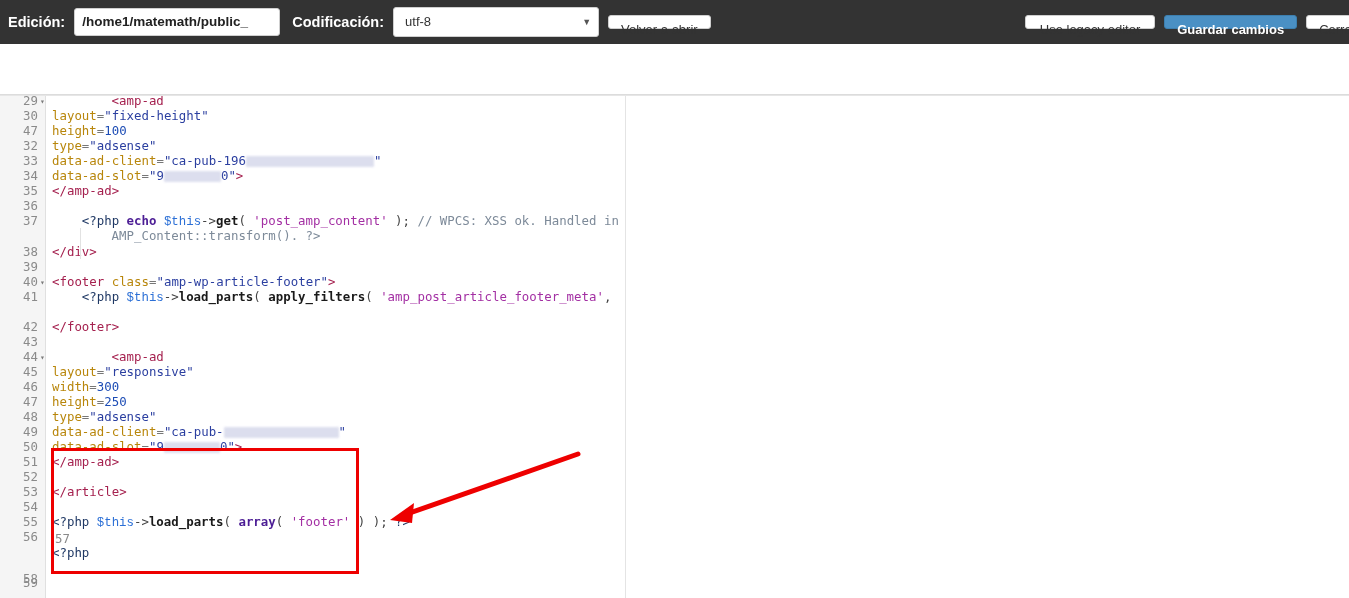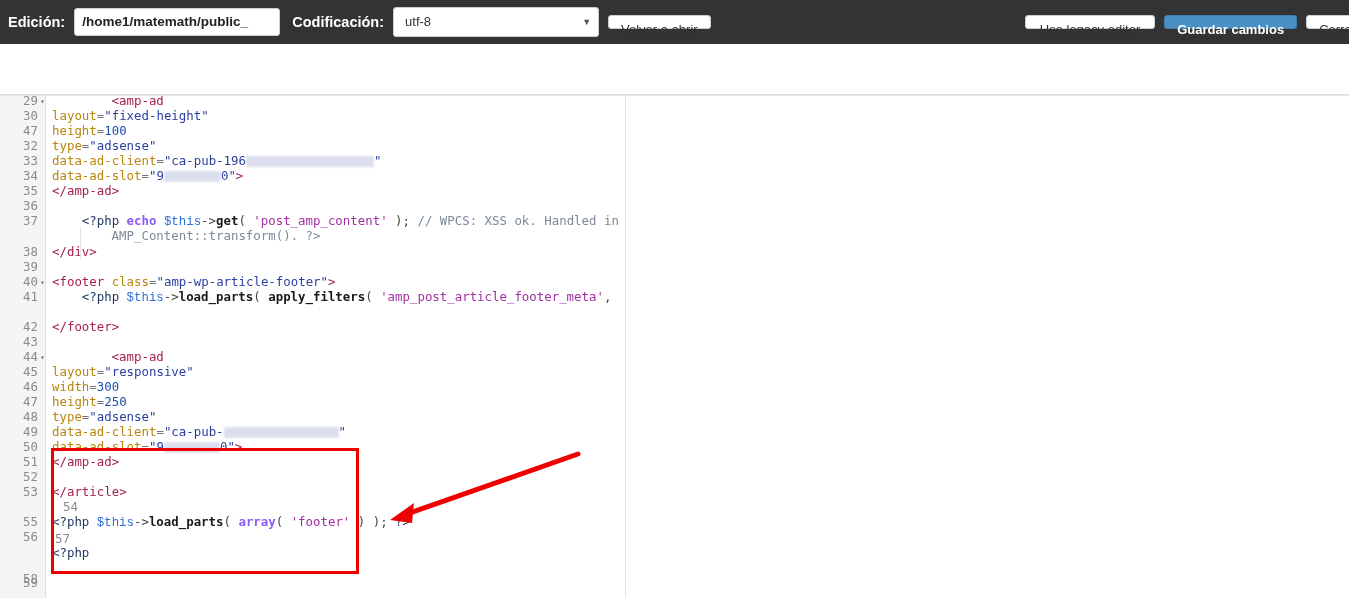--- a/index.html
+++ b/index.html
@@ -123,21 +123,21 @@
     position:absolute;left:625px;top:0;width:1px;height:503px;background:#e4e4e4;
   }
 
   
   .t-tag{color:#a5214f;}
   .t-attr{color:#b8860b;}
   .t-op{color:#777;}
   .t-str{color:#2b3fa0;}
   .t-num{color:#1c4cb5;}
   .t-php{color:#1f3864;}
-  .t-kw{color:#8b5cf6;font-weight:bold;}
+  .t-kw{color:#4c1d95;font-weight:bold;}
   .t-var{color:#2b6fd6;font-family:Liberation Mono, monospace;}
   .t-fn{color:#1a1a1a;font-weight:bold;}
   .t-pstr{color:#a32fa3;}
   .t-com{color:#7d8a99;}
   .t-pun{color:#444;}
   .t-plain{color:#333;}
   .redact{
     display:inline-block;background:#d7d9ec;border-radius:1px;
     vertical-align:middle;opacity:.85;filter:blur(1.2px);
     height:11px;
@@ -245,21 +245,21 @@
       <div class="ln" style="top: 328.1px;">49</div>
       <div class="cl" style="top: 328.1px; left: 52px;"><span class="t-attr">data-ad-client</span><span class="t-op">=</span><span class="t-str">"ca-pub-</span><span class="redact" style="width: 115px;"></span><span class="t-str">"</span></div>
       <div class="ln" style="top: 343.15px;">50</div>
       <div class="cl" style="top: 343.15px; left: 52px;"><span class="t-attr">data-ad-slot</span><span class="t-op">=</span><span class="t-str">"9</span><span class="redact" style="width: 56px;"></span><span class="t-str">0"</span><span class="t-tag">&gt;</span></div>
       <div class="ln" style="top: 358.2px;">51</div>
       <div class="cl" style="top: 358.2px; left: 52px;"><span class="t-tag">&lt;/amp-ad&gt;</span></div>
       <div class="ln" style="top: 373.25px;">52</div>
       <div class="cl" style="top: 373.25px; left: 52px;"></div>
       <div class="ln" style="top: 388.3px;">53</div>
       <div class="cl" style="top: 388.3px; left: 52px;"><span class="t-tag">&lt;/article&gt;</span></div>
-      <div class="ln" style="top: 403.35px; margin-left: 40px;">54</div>
+      <div class="ln" style="top: 403.35px;">54</div>
       <div class="cl" style="top: 403.35px; left: 52px;"></div>
       <div class="ln" style="top: 418.4px;">55</div>
       <div class="cl" style="top: 418.4px; left: 52px;"><span class="t-php">&lt;?php</span><span class="t-plain"> </span><span class="t-var">$this</span><span class="t-pun">-&gt;</span><span class="t-fn">load_parts</span><span class="t-pun">( </span><span class="t-kw">array</span><span class="t-pun">( </span><span class="t-pstr">'footer'</span><span class="t-pun"> ) ); </span><span class="t-php">?&gt;</span></div>
       <div class="ln" style="top: 433.45px;">56</div>
       <div class="cl" style="top: 433.45px; left: 52px;"></div>
       <div class="ln" style="top: 435px; margin-left: 32px;">57</div>
       <div class="cl" style="top: 448.5px; left: 52px;"><span class="t-php">&lt;?php</span></div>
       <div class="ln" style="top: 475px;">58</div>
       <div class="ln" style="top: 478.6px;">59</div>
       <div class="cl" style="top: 478.6px; left: 52px;"></div>

